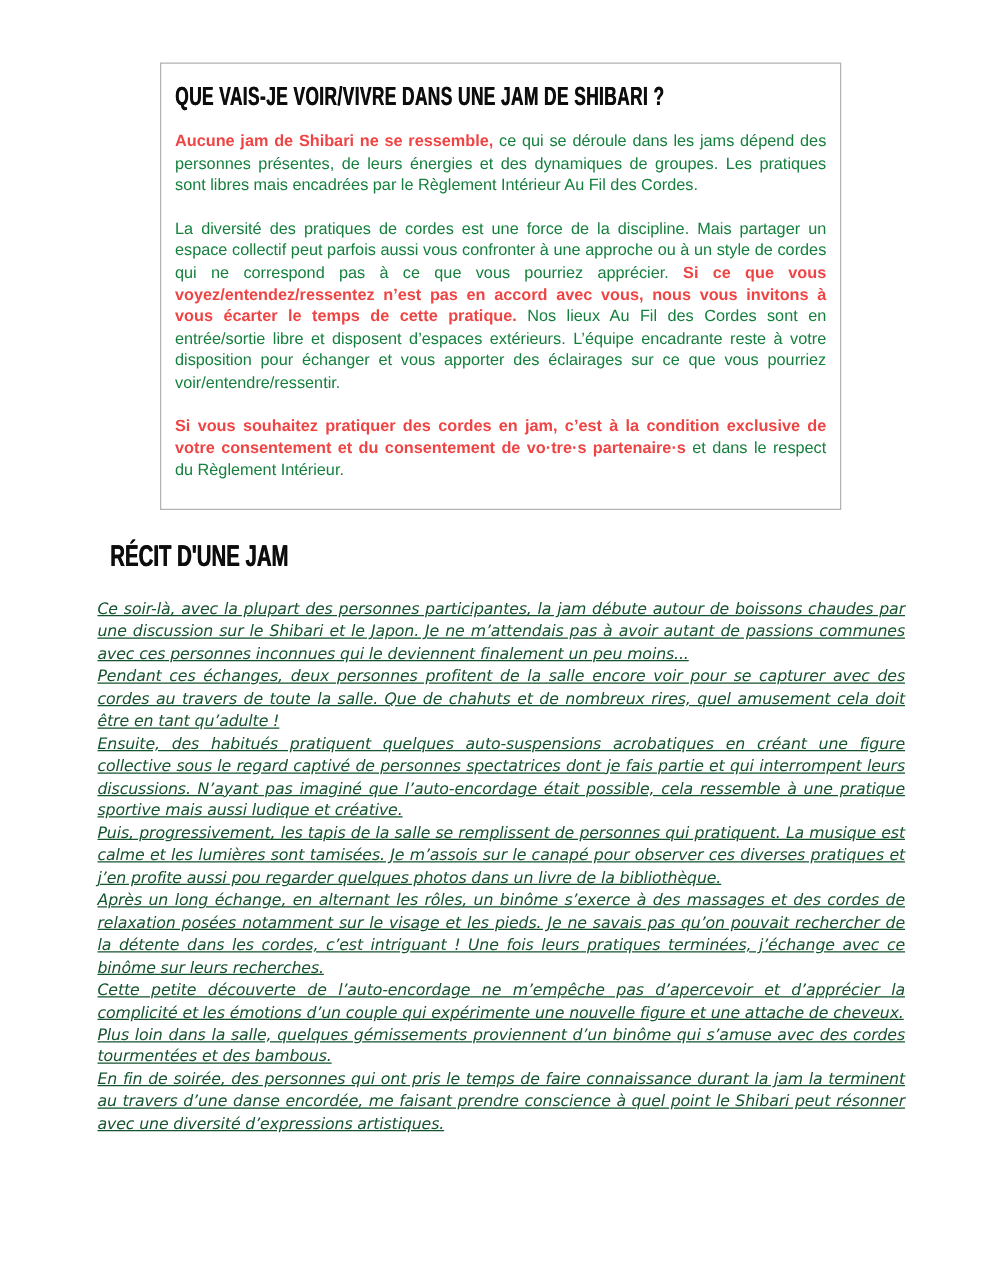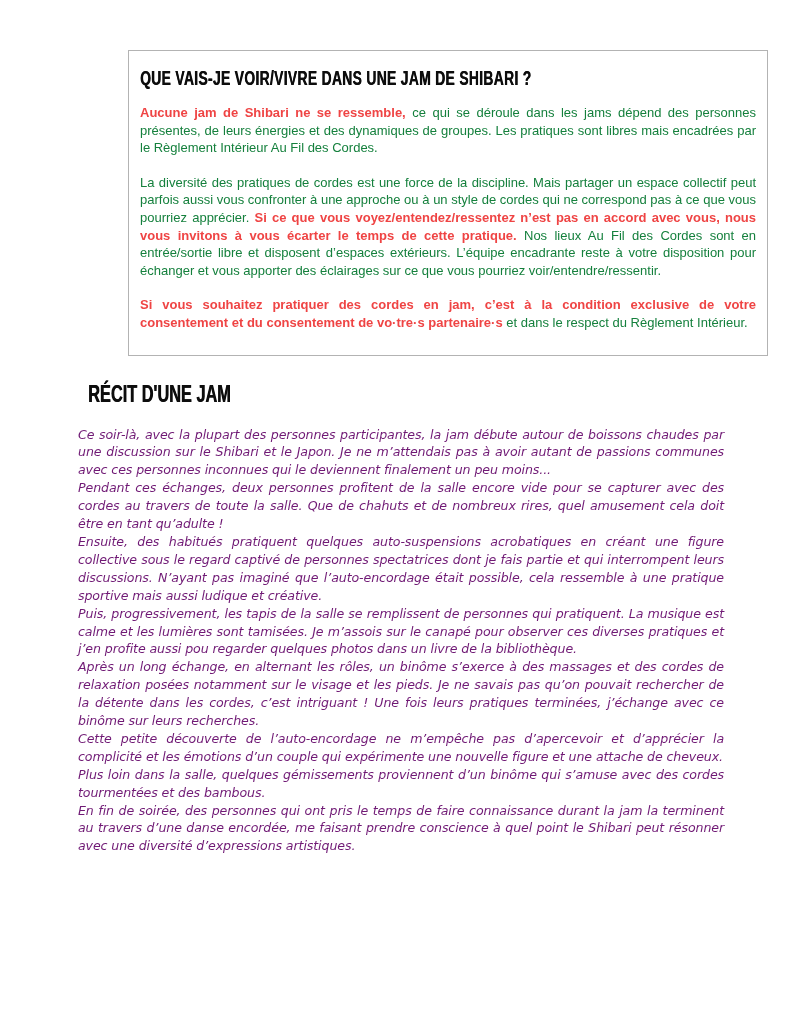--- a/index.html
+++ b/index.html
@@ -8,21 +8,21 @@
     position: relative;
     width: 796px;
     height: 1030px;
     margin: 0 auto;
     background: #ffffff;
     font-family: "Liberation Sans", sans-serif;
     overflow: hidden;
   }
   
   .info-box {
-    width: 640px;
+    width: 545px;
     margin: 50px auto 0 128px;
     border: 1px solid #b3b3b3;
     padding: 13px 11px 6px 11px;
     background: #ffffff;
   }
   .comic-title {
     font-family: "Liberation Sans", sans-serif;
     font-weight: 900;
     color: #0d0d0d;
     white-space: nowrap;
@@ -54,23 +54,24 @@
     font-size: 24px;
     transform: scaleX(0.68);
     margin: 0 0 18px 10px;
     text-shadow: 0.7px 0 0 #0d0d0d;
   }
   .script-block {
     font-family: "DejaVu Sans", sans-serif;
     font-style: italic;
     font-size: 12.6px;
     line-height: 17.9px;
-    color: #701a75;
+    color: #14532d;
     text-align: justify;
     letter-spacing: -0.1px;
+    text-decoration: underline;
   }
   .script-block p { margin: 0; }
 </style>
 </head>
 <body>
 
 <div class="page">
 
   <div class="info-box">
     <h1 class="comic-title box-title">QUE VAIS-JE VOIR/VIVRE DANS UNE JAM DE SHIBARI ?</h1>
@@ -80,21 +81,21 @@
     <p class="box-para"><span class="seg-normal">La diversité des pratiques de cordes est une force de la discipline. Mais partager un espace collectif peut parfois aussi vous confronter à une approche ou à un style de cordes qui ne correspond pas à ce que vous pourriez apprécier. </span><span class="seg-bold">Si ce que vous voyez/entendez/ressentez n’est pas en accord avec vous, nous vous invitons à vous écarter le temps de cette pratique.</span><span class="seg-normal"> Nos lieux Au Fil des Cordes sont en entrée/sortie libre et disposent d’espaces extérieurs. L’équipe encadrante reste à votre disposition pour échanger et vous apporter des éclairages sur ce que vous pourriez voir/entendre/ressentir.</span></p>
 
     <p class="box-para"><span class="seg-bold">Si vous souhaitez pratiquer des cordes en jam, c’est à la condition exclusive de votre consentement et du consentement de vo·tre·s partenaire·s</span><span class="seg-normal"> et dans le respect du Règlement Intérieur.</span></p>
   </div>
 
   <div class="recit">
     <h2 class="comic-title recit-title">RÉCIT D'UNE JAM</h2>
 
     <div class="script-block">
       <p>Ce soir-là, avec la plupart des personnes participantes, la jam débute autour de boissons chaudes par une discussion sur le Shibari et le Japon. Je ne m’attendais pas à avoir autant de passions communes avec ces personnes inconnues qui le deviennent finalement un peu moins...</p>
-      <p>Pendant ces échanges, deux personnes profitent de la salle encore vide pour se capturer avec des cordes au travers de toute la salle. Que de chahuts et de nombreux rires, quel amusement cela doit être en tant qu’adulte !</p>
+      <p>Pendant ces échanges, deux personnes profitent de la salle encore voir pour se capturer avec des cordes au travers de toute la salle. Que de chahuts et de nombreux rires, quel amusement cela doit être en tant qu’adulte !</p>
       <p>Ensuite, des habitués pratiquent quelques auto-suspensions acrobatiques en créant une figure collective sous le regard captivé de personnes spectatrices dont je fais partie et qui interrompent leurs discussions.  N’ayant pas imaginé que l’auto-encordage était possible, cela ressemble à une pratique sportive mais aussi ludique et créative.</p>
       <p>Puis, progressivement, les tapis de la salle se remplissent de personnes qui pratiquent.  La musique est calme et les lumières sont tamisées. Je m’assois sur le canapé pour observer ces diverses pratiques et j’en profite aussi pou regarder quelques photos dans un livre de la bibliothèque.</p>
       <p>Après un long échange, en alternant les rôles, un binôme s’exerce à des massages et des cordes de relaxation posées notamment sur le visage et les pieds. Je ne savais pas qu’on pouvait rechercher de la détente dans les cordes, c’est intriguant ! Une fois leurs pratiques terminées, j’échange avec ce binôme sur leurs recherches.</p>
       <p>Cette petite découverte de l’auto-encordage ne m’empêche pas d’apercevoir et d’apprécier la complicité et les émotions d’un couple qui expérimente une nouvelle figure et une attache de cheveux.</p>
       <p>Plus loin dans la salle, quelques gémissements proviennent d’un binôme qui s’amuse avec des cordes tourmentées et des bambous.</p>
       <p>En fin de soirée, des personnes qui ont pris le temps de faire connaissance durant la jam la terminent au travers d’une danse encordée, me faisant prendre conscience à quel point le Shibari peut résonner avec une diversité d’expressions artistiques.</p>
     </div>
   </div>
 
 </div>

